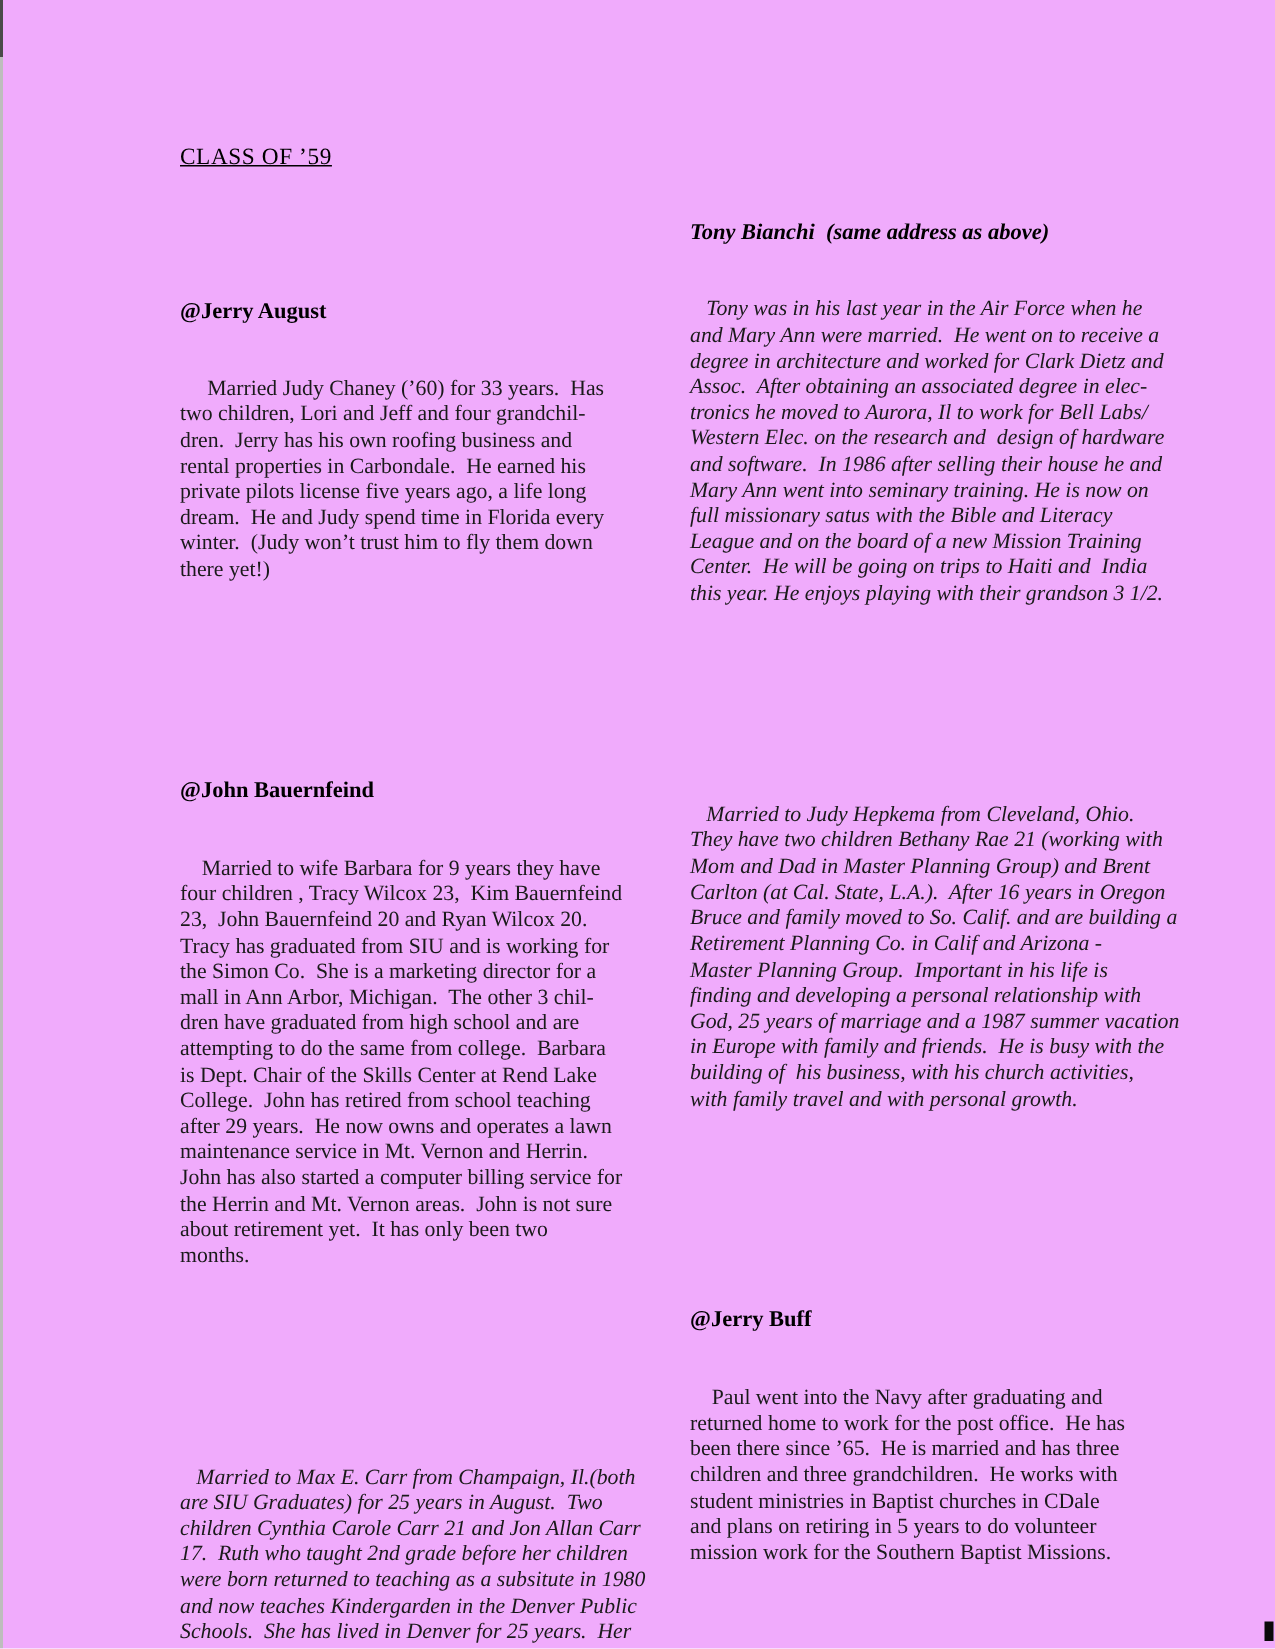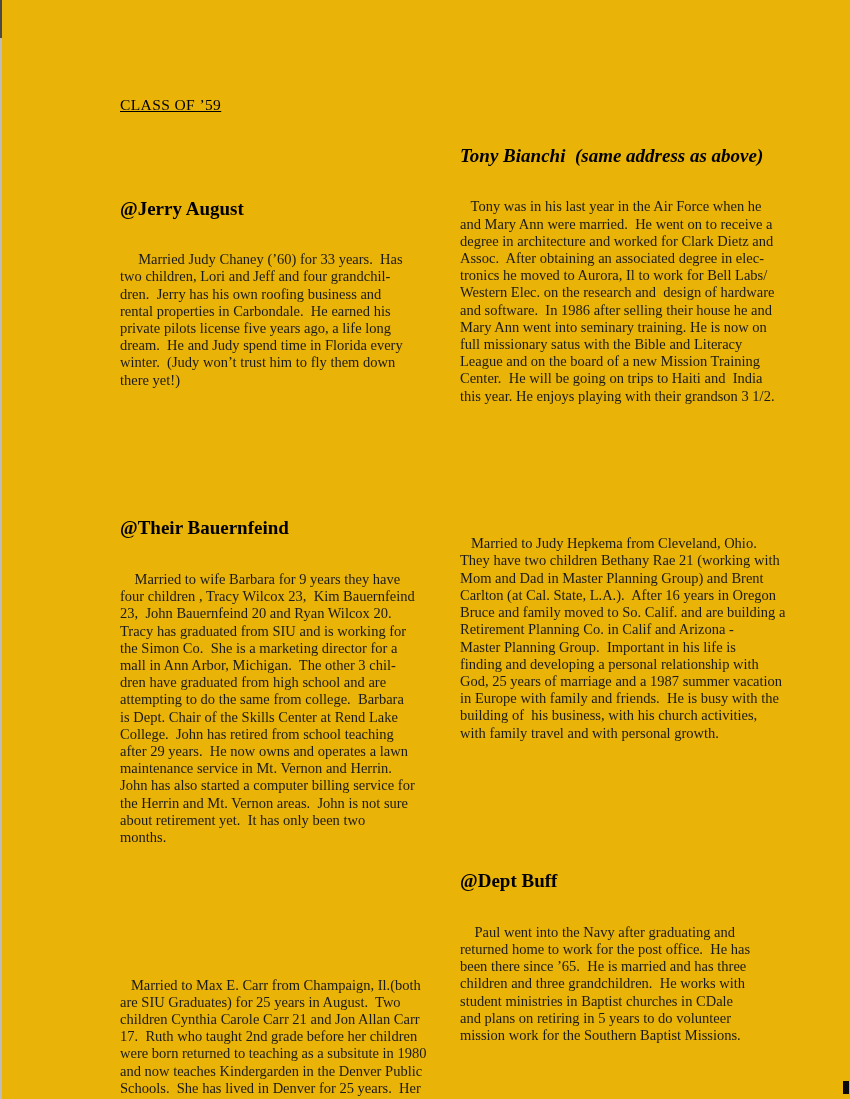--- a/index.html
+++ b/index.html
@@ -1,20 +1,20 @@
 <!DOCTYPE html>
 <html><head>
 <meta charset="utf-8">
 <style>
   html, body { margin: 0; padding: 0; background: #ffffff; }
   .sheet {
     position: relative;
     width: 850px;
     height: 1099px;
-    background: #eab308;
+    background: #f0abfc;
     overflow: hidden;
     font-family: "Liberation Serif", "DejaVu Serif", serif;
     color: #161616;
   }
   
   .scan-edge-left {
     position: absolute; left: 0; top: 0; width: 2px; height: 1099px;
     background: #bdbdbd;
   }
   .scan-edge-left-top {
@@ -38,30 +38,30 @@
   .class-heading {
     font-size: 15.5px;
     letter-spacing: 0.4px;
     text-decoration: underline;
     color: #000;
   }
   .entry { margin-top: 0; }
   .entry + .entry { margin-top: 10px; }
   .entry-heading {
     margin: 0;
-    font-size: 19px;
+    font-size: 15px;
     font-weight: bold;
     color: #000;
   }
   .entry-heading.italic { font-style: italic; }
   .entry-text {
     margin: 0;
     color: #1a1a1a;
   }
-  .entry-text.italic { }
+  .entry-text.italic { font-style: italic; }
 </style>
 </head>
 <body>
 
 <div class="sheet">
 
   <div class="scan-edge-left"></div>
   <div class="scan-edge-left-top"></div>
   <div class="scan-corner-mark"></div>
 
@@ -74,21 +74,21 @@
 two children, Lori and Jeff and four grandchil-
 dren.  Jerry has his own roofing business and
 rental properties in Carbondale.  He earned his
 private pilots license five years ago, a life long
 dream.  He and Judy spend time in Florida every
 winter.  (Judy won’t trust him to fly them down
 there yet!)</p>
     </div>
 
     <div class="entry">
-      <h3 class="entry-heading">@Their Bauernfeind</h3>
+      <h3 class="entry-heading">@John Bauernfeind</h3>
       <p class="entry-text">    Married to wife Barbara for 9 years they have
 four children , Tracy Wilcox 23,  Kim Bauernfeind
 23,  John Bauernfeind 20 and Ryan Wilcox 20.
 Tracy has graduated from SIU and is working for
 the Simon Co.  She is a marketing director for a
 mall in Ann Arbor, Michigan.  The other 3 chil-
 dren have graduated from high school and are
 attempting to do the same from college.  Barbara
 is Dept. Chair of the Skills Center at Rend Lake
 College.  John has retired from school teaching
@@ -144,21 +144,21 @@
 Retirement Planning Co. in Calif and Arizona -
 Master Planning Group.  Important in his life is
 finding and developing a personal relationship with
 God, 25 years of marriage and a 1987 summer vacation
 in Europe with family and friends.  He is busy with the
 building of  his business, with his church activities,
 with family travel and with personal growth.</p>
     </div>
 
     <div class="entry">
-      <h3 class="entry-heading">@Dept Buff</h3>
+      <h3 class="entry-heading">@Jerry Buff</h3>
       <p class="entry-text">    Paul went into the Navy after graduating and
 returned home to work for the post office.  He has
 been there since ’65.  He is married and has three
 children and three grandchildren.  He works with
 student ministries in Baptist churches in CDale
 and plans on retiring in 5 years to do volunteer
 mission work for the Southern Baptist Missions.</p>
     </div>
 
     

